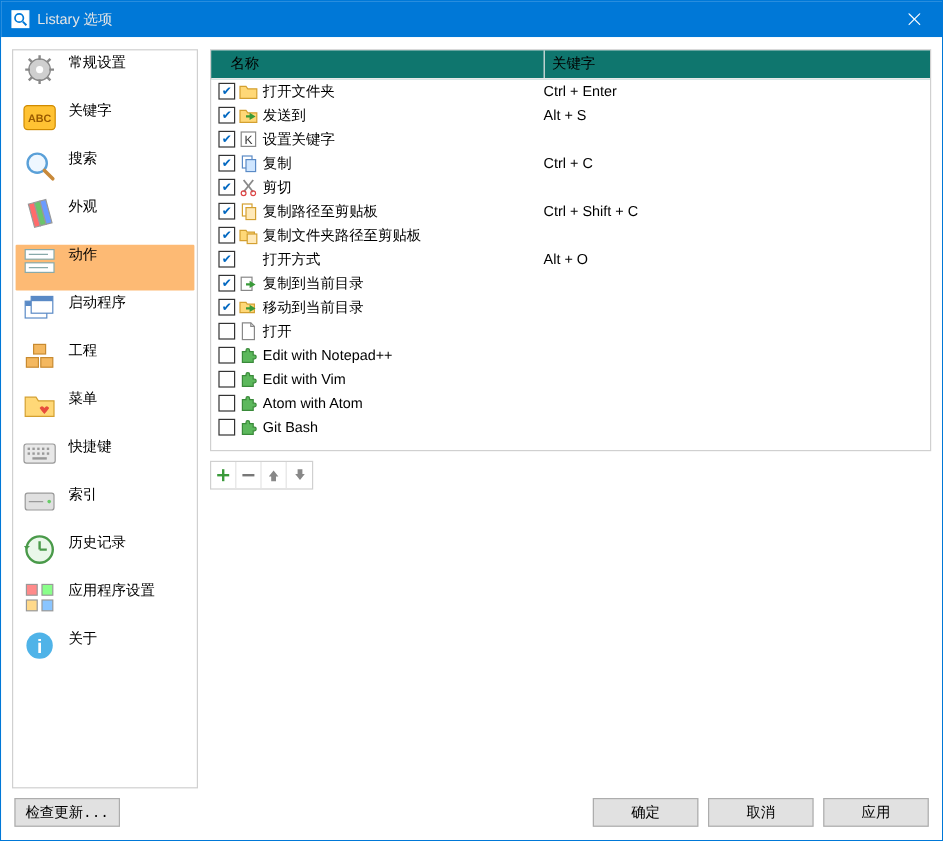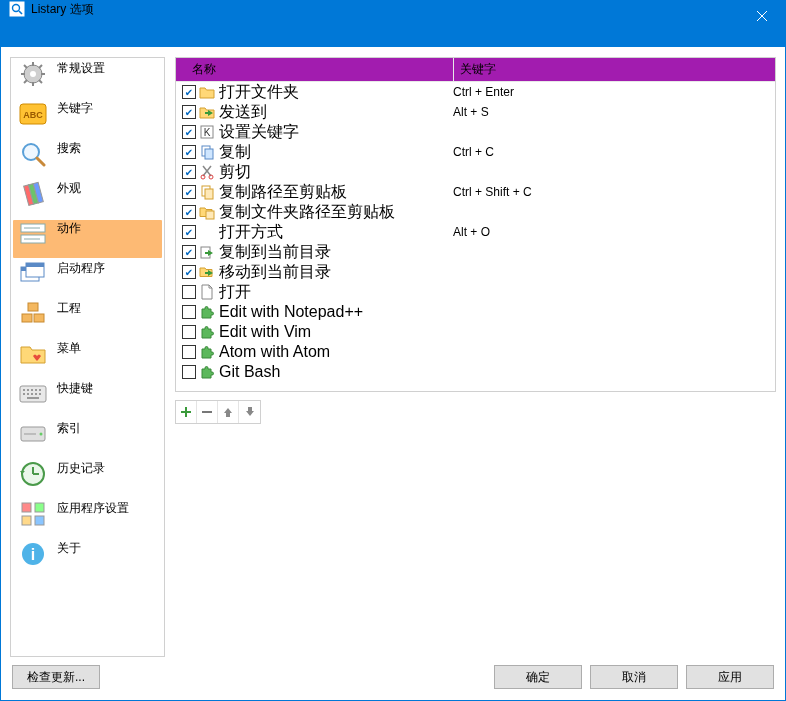--- a/index.html
+++ b/index.html
@@ -1,48 +1,48 @@
 <!DOCTYPE html>
 <html><head>
 <meta charset="utf-8">
 <style>
 * { box-sizing: border-box; margin: 0; padding: 0; }
 body { font-family: "Microsoft YaHei", "Segoe UI", Tahoma, sans-serif; font-size: 12px; background: #fff; overflow: hidden; }
 .window { width: 786px; height: 701px; border: 1px solid #0078d7; display: flex; flex-direction: column; }
-.titlebar { height: 46px; background: #0078d7; color: #000000; display: flex; align-items: flex-start; padding: 0 0 0 8px; }
+.titlebar { height: 30px; background: #0078d7; color: #e5e5e5; display: flex; align-items: center; padding: 0 0 0 8px; }
 .titlebar .app-icon { width: 16px; height: 16px; margin-right: 6px; display:flex; align-items:center; justify-content:center; }
 .titlebar .title { flex: 1; font-size: 12px; }
 .titlebar .close { width: 46px; height: 30px; display:flex; align-items:center; justify-content:center; cursor:pointer; }
 .body { flex:1; display:flex; flex-direction:column; background:#fff; padding: 10px 9px 9px 9px; gap: 8px;}
 .main { flex:1; display:flex; gap:10px; min-height:0;}
 .sidebar { width: 155px; border:1px solid #d0d0d0; background:#fff; display:flex; flex-direction:column; padding:2px; gap:2px;}
 .sidebar-item { height:38px; display:flex; align-items:flex-start; padding:0 6px; gap:10px; cursor:pointer; border-radius:1px;}
 .sidebar-item.selected { background:#fdba74; }
 .sidebar-item .ic { width:28px; height:28px; display:flex; align-items:center; justify-content:center; }
 .sidebar-item .lbl { font-size:12px; color:#000; }
 .content { flex:1; display:flex; flex-direction:column; gap:8px;}
 .listbox { border:1px solid #d0d0d0; background:#fff; display:flex; flex-direction:column; height:335px;}
-.list-header { height:24px; display:flex; align-items:flex-start; border-bottom:1px solid #e8e8e8; background:#a21caf; font-size:12px; color:#000; }
+.list-header { height:24px; display:flex; align-items:flex-start; border-bottom:1px solid #e8e8e8; background:#0f766e; font-size:12px; color:#000; }
 .list-header .col { padding:0 6px; height:100%; display:flex; align-items:center; border-right:1px solid #e8e8e8;}
 .col-name { width:278px; padding-left:16px !important;}
 .col-hotkey { width:160px; }
 .col-keyword { flex:1; border-right:none !important;}
 .list-body { flex:1; overflow:auto; }
 .row { height:20px; display:flex; align-items:center; padding:0 4px; }
 .row .chk { width:14px; height:14px; margin:0 3px 0 2px; border:1px solid #333; display:flex; align-items:center; justify-content:center; cursor:pointer; font-size:10px; color:#0067c0;}
 .row .ricon { width:16px; height:16px; margin-right:4px; display:flex; align-items:center; justify-content:center;}
-.row .rname { width:234px; font-size:16px; }
+.row .rname { width:234px; font-size:12px; }
 .row .rhot { width:161px; font-size:12px; }
 .toolbar { border:1px solid #d0d0d0; width:86px; height:24px; display:flex; }
 .toolbar .tbtn { width:21px; height:22px; display:flex; align-items:center; justify-content:center; cursor:pointer; border-right:1px solid #e4e4e4;}
 .toolbar .tbtn:last-child { border-right:none;}
 .footer { display:flex; align-items:center; padding:0 2px 2px 2px; }
 .footer .spacer { flex:1; }
 .btn { width:88px; height:24px; border:1px solid #adadad; background:#e1e1e1; font-size:12px; cursor:pointer; margin-left:8px; font-family:inherit;}
-.btn.upd { margin-left:0;}
+.btn.upd { margin-left:0;font-family:Liberation Mono, monospace;}
 svg { display:block; }
 </style>
 </head>
 <body>
 
 <div class="window">
 
   <div class="titlebar">
     <span class="app-icon">
       <svg width="16" height="16" viewBox="0 0 16 16">

